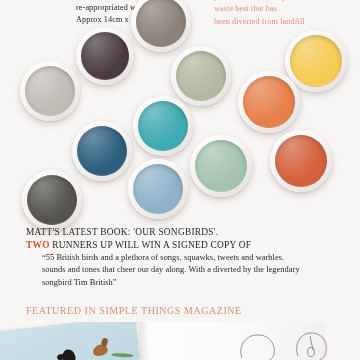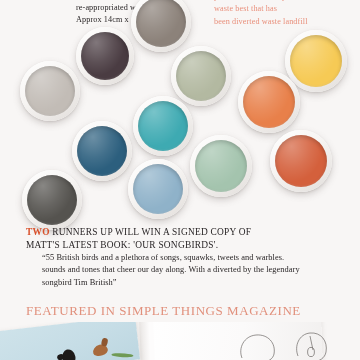--- a/index.html
+++ b/index.html
@@ -46,21 +46,21 @@
     position:absolute;left:26px;top:226px;width:320px;
     font-size:9.4px;line-height:12.6px;color:#231f20;letter-spacing:.25px;
   }
   .headline .hl{color:#d9502a;}
   .quote{
     position:absolute;left:42px;top:252px;width:320px;
     font-size:8.4px;line-height:12.4px;color:#231f20;letter-spacing:.05px;
   }
   .featured{
     position:absolute;left:26px;top:305px;width:320px;
-    font-size:13px;line-height:11px;color:#e1907c;letter-spacing:.55px;
+    font-size:10px;line-height:11px;color:#e1907c;letter-spacing:.55px;
   }
 
   
   .mag{position:absolute;left:0;top:322px;width:360px;height:38px;overflow:hidden;background:#f8f6f5;}
   .mag-right{
     position:absolute;left:142px;top:-4px;width:180px;height:46px;
     background:linear-gradient(100deg,#ffffff 0%,#fbfafa 55%,#f2f0ef 100%);
     transform:rotate(-2.2deg);
     box-shadow:0 2px 5px rgba(120,110,105,.18);
   }
@@ -107,21 +107,21 @@
 <div id="page">
 
   <div class="topleft">
     <span class="txt-line">re-appropriated wood.</span>
     <span class="txt-line">Approx 14cm x 10cm x 3cm.</span>
   </div>
 
   <div class="topright">
     <span class="txt-line">paint made from surplus</span>
     <span class="txt-line">waste best that has</span>
-    <span class="txt-line">been diverted waste landfill</span>
+    <span class="txt-line">been diverted from landfill</span>
   </div>
 
   <div class="swatches" id="swatch-field">
       <div class="pot" style="left: 131px; top: -8px; width: 60px; height: 60px;">
         <div class="rim"></div>
         <div class="inner" style="inset: 5px; background: rgb(140, 130, 122);"></div>
         <div class="gloss" style="inset: 5px;"></div>
       </div>
       <div class="pot" style="left: 76px; top: 27px; width: 58px; height: 58px;">
         <div class="rim"></div>
@@ -174,22 +174,22 @@
         <div class="gloss" style="inset: 5px;"></div>
       </div>
       <div class="pot" style="left: 22px; top: 170px; width: 60px; height: 60px;">
         <div class="rim"></div>
         <div class="inner" style="inset: 5px; background: rgb(85, 83, 79);"></div>
         <div class="gloss" style="inset: 5px;"></div>
       </div>
     </div>
 
   <div class="headline">
+    <span class="txt-line">MATT'S LATEST BOOK: 'OUR SONGBIRDS'.</span>
     <span class="txt-line"><b class="hl">TWO</b><span> RUNNERS UP WILL WIN A SIGNED COPY OF</span></span>
-    <span class="txt-line">MATT'S LATEST BOOK: 'OUR SONGBIRDS'.</span>
   </div>
 
   <div class="quote">
     <span class="txt-line">“55 British birds and a plethora of songs, squawks, tweets and warbles.</span>
     <span class="txt-line">sounds and tones that cheer our day along. With a diverted by the legendary</span>
     <span class="txt-line">songbird Tim British”</span>
   </div>
 
   <div class="featured">FEATURED IN SIMPLE THINGS MAGAZINE</div>
 

